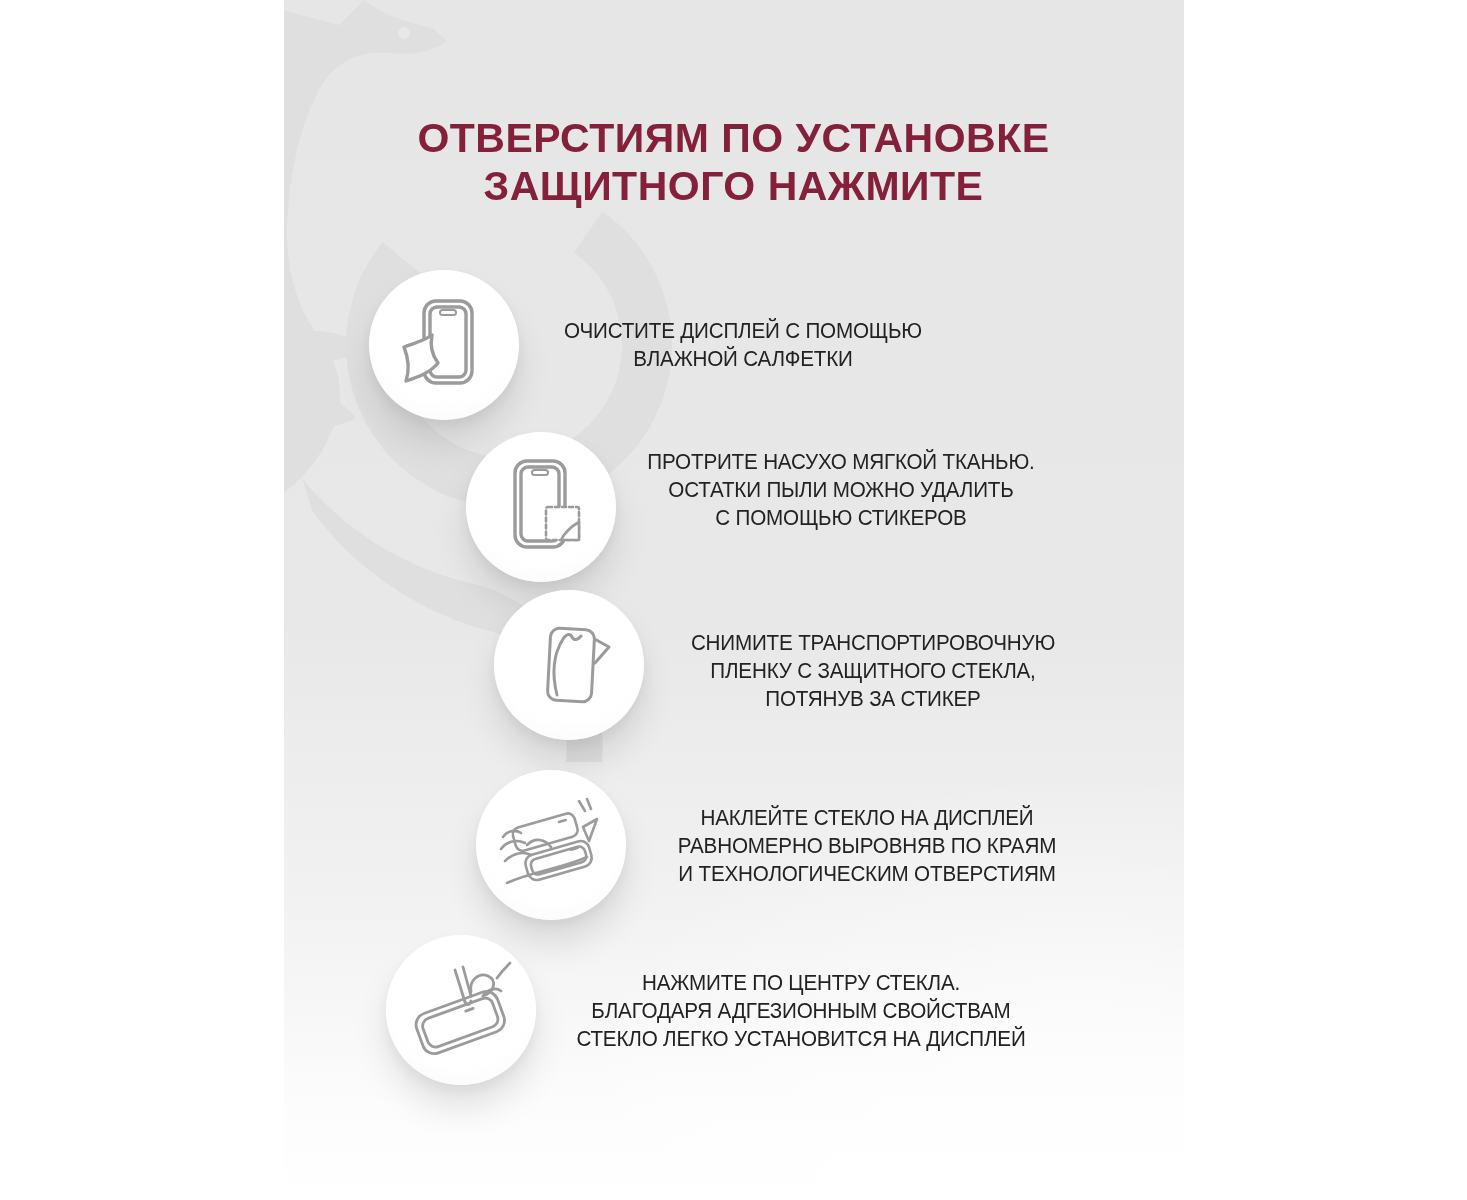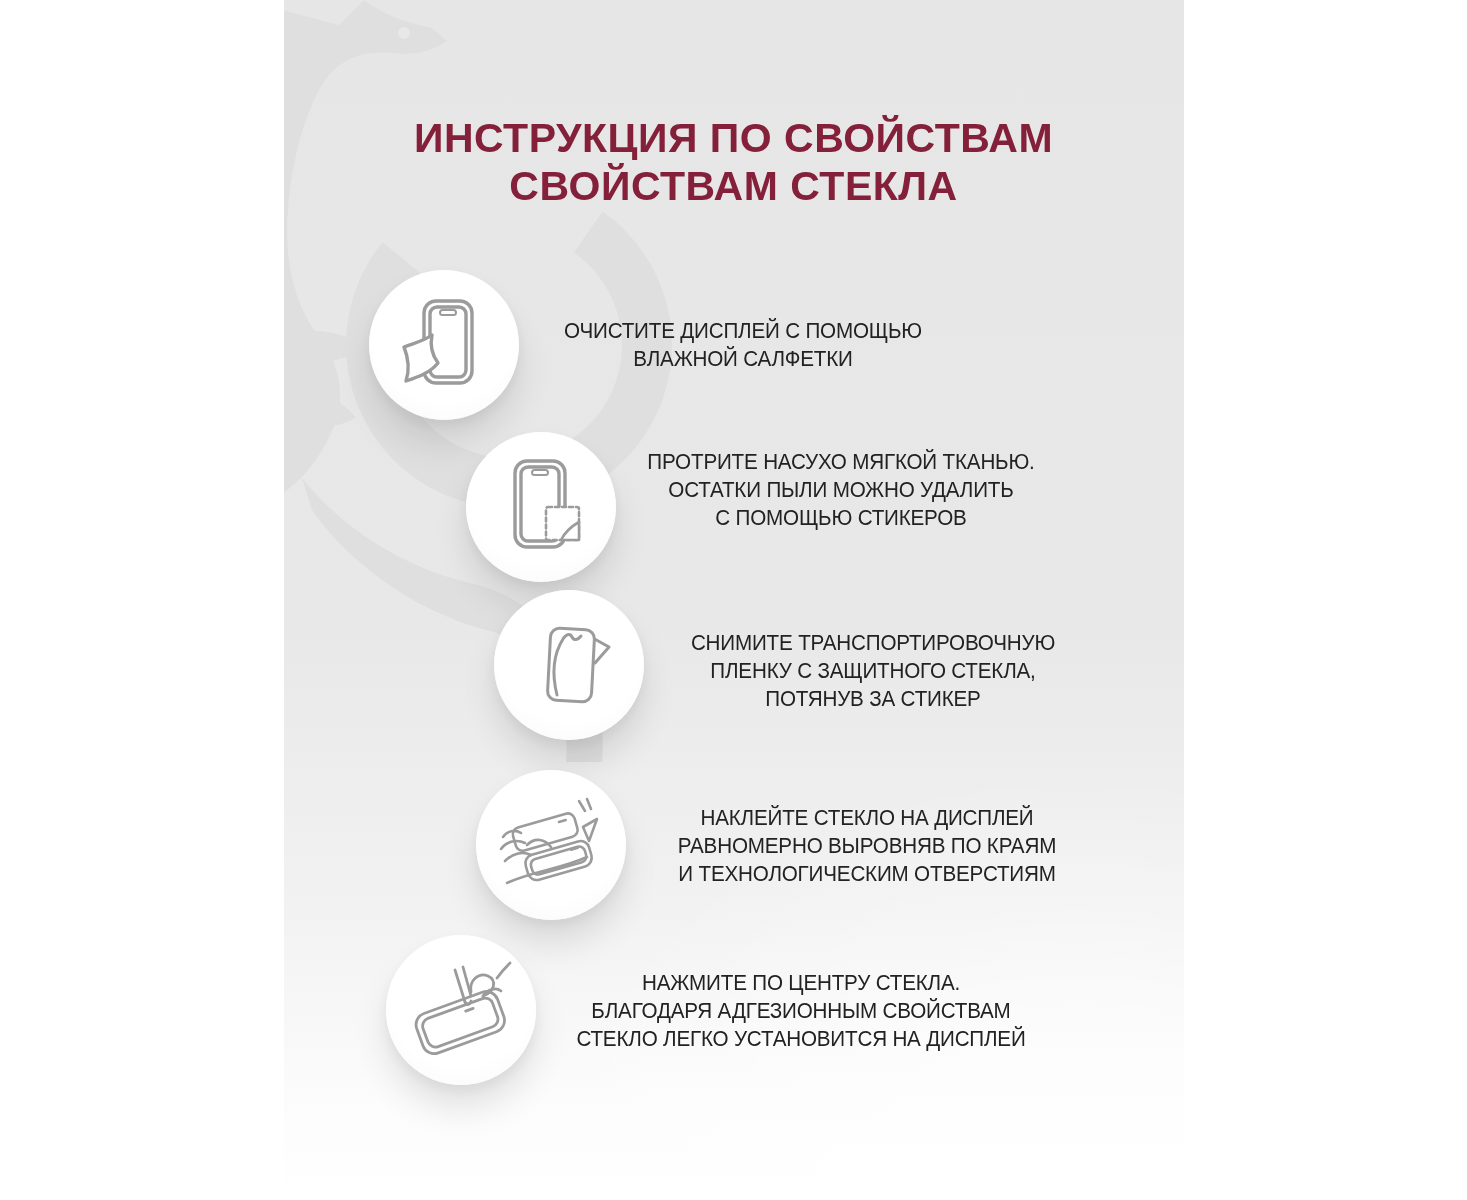--- a/index.html
+++ b/index.html
@@ -55,22 +55,22 @@
       <path d="M -6 392 C 26 386 58 398 72 418 C 50 430 18 430 -8 424 Z"></path>
       <path d="M 18 478 C 60 530 120 568 190 584 C 242 596 292 642 312 702
                C 318 722 320 740 318 762 L 282 762 C 287 706 260 652 210 632
                C 140 616 68 568 28 510 Z"></path>
       <circle cx="120" cy="33" r="6" fill="#e8e8e8"></circle>
     </g>
     <circle cx="225" cy="345" r="138" fill="none" stroke="#dfdfdf" stroke-width="50" stroke-dasharray="660 207" transform="rotate(-55 225 345)"></circle>
   </svg>
 
   <div class="page-title">
-    <div>ИНСТРУКЦИЯ ПО СВОЙСТВАМ</div>
-    <div>СВОЙСТВАМ СТЕКЛА</div>
+    <div>ОТВЕРСТИЯМ ПО УСТАНОВКЕ</div>
+    <div>ЗАЩИТНОГО НАЖМИТЕ</div>
   </div>
 
   <div class="step-circle c1">
     <svg class="icon" width="100" height="100" viewBox="0 0 100 100" stroke-width="3.4">
       <rect x="30" y="6" width="48" height="82" rx="12"></rect>
       <rect x="36" y="12" width="36" height="70" rx="7"></rect>
       <rect x="46" y="15" width="16" height="5" rx="2.5" stroke-width="2"></rect>
       <path d="M10 52 C20 48 30 46 38 40 C36 50 38 60 44 68 C36 78 24 82 12 86 C16 74 14 62 10 52 Z" fill="#ffffff"></path>
     </svg>
   </div>

